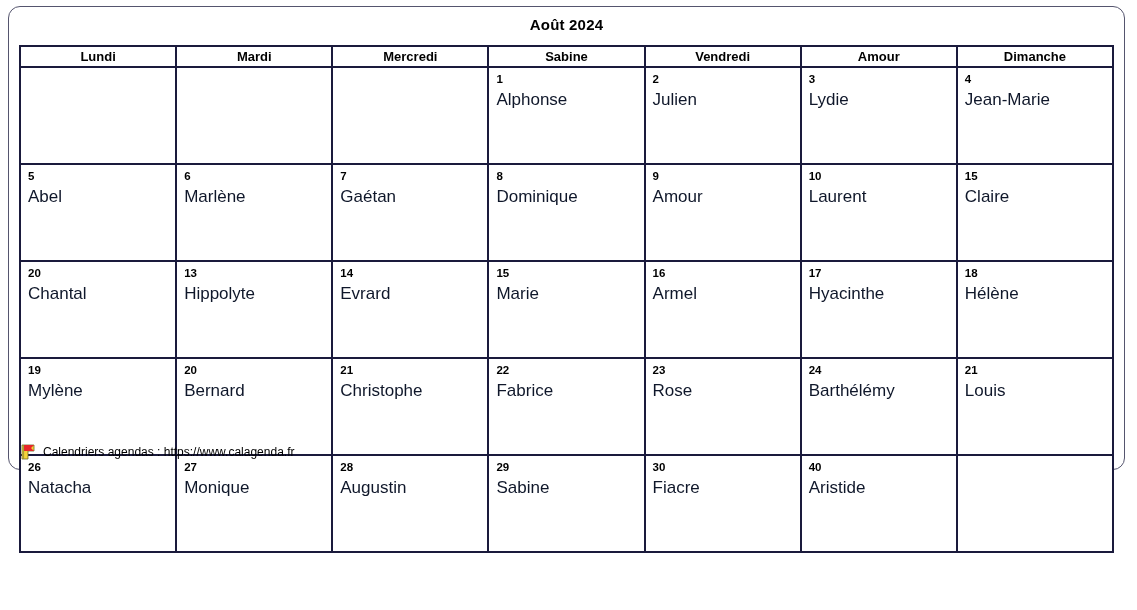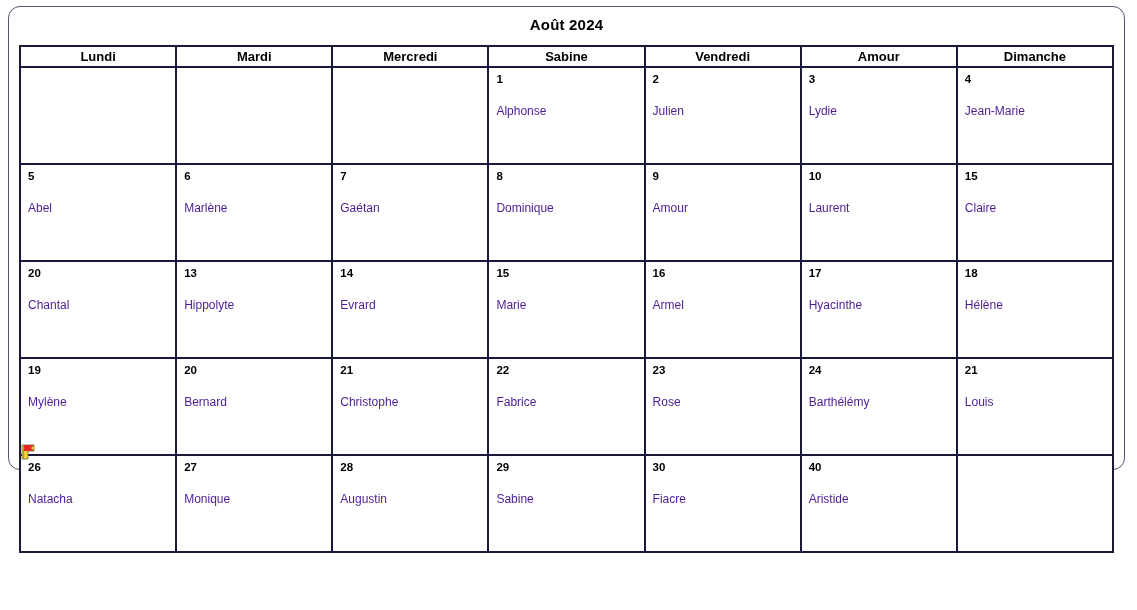--- a/index.html
+++ b/index.html
@@ -83,24 +83,24 @@
     padding: 5px 0 0 7px;
     box-sizing: border-box;
   }
   .day-number {
     font-size: 11.5px;
     font-weight: bold;
     line-height: 13px;
     color: #000000;
   }
   .saint-name {
-    margin-top: 18px;
-    font-size: 12px;
+    margin-top: 7px;
+    font-size: 17px;
     line-height: 14px;
-    color: #4c1d95;
+    color: #0f172a;
     white-space: nowrap;
   }
 
   
   #calendar-footer {
     position: absolute;
     left: 12px;
     bottom: 6px;
     height: 22px;
     display: flex;
@@ -359,15 +359,16 @@
         </tr>
       </tbody>
   </table>
 
   <div id="calendar-footer">
     <svg id="footer-flag-icon" viewBox="0 0 14 16" xmlns="http://www.w3.org/2000/svg">
       <path d="M1 1 H13 L13 7 H7 L7 15 H1 Z" fill="#f5d33a" stroke="#6b6b2a" stroke-width="0.8"></path>
       <path d="M3 1 H13 L10 4 L13 7 H3 Z" fill="#e8262a"></path>
       <path d="M2.6 1 V15" stroke="#8a8a35" stroke-width="0.8"></path>
     </svg>
+    <span id="footer-text">Calendriers agendas : https://www.calagenda.fr</span>
   </div>
 
 </div>
 
 </body></html>

